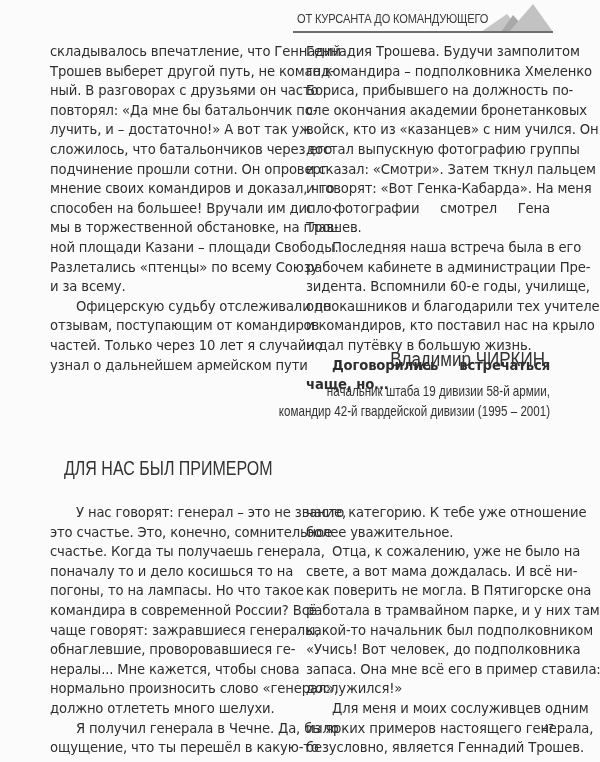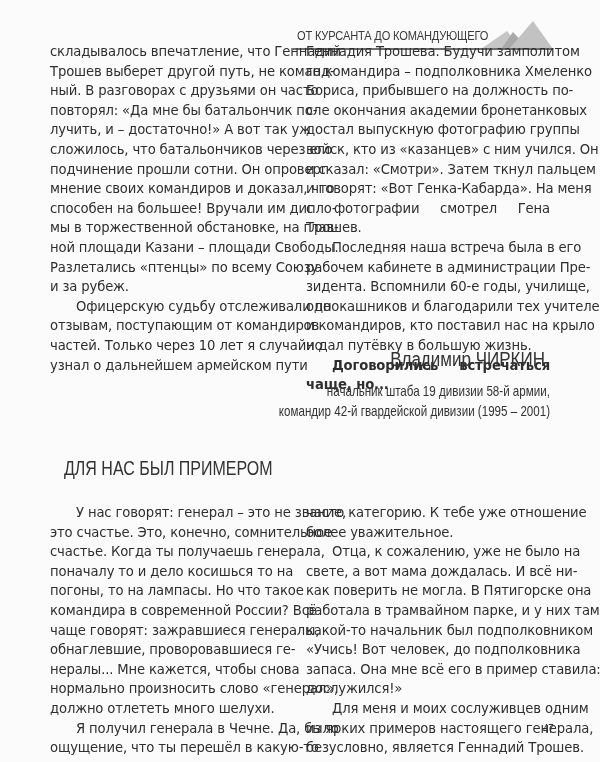--- a/index.html
+++ b/index.html
@@ -1,18 +1,18 @@
 <!DOCTYPE html>
 <html><head>
 <meta charset="utf-8">
 <style>
   html, body { margin:0; padding:0; }
   body { width:600px; height:762px; background:#fbfbfb; position:relative; overflow:hidden;
          font-family:"DejaVu Sans", sans-serif; color:#2e2e2e; }
-  .running-head { position:absolute; left:293px; top:17px; width:262px; height:36px; }
+  .running-head { position:absolute; left:293px; top:0; width:262px; height:36px; }
   .running-head .title { position:absolute; left:4px; top:11px; font-family:"Liberation Sans", sans-serif;
          font-size:13.5px; letter-spacing:-0.2px; color:#3a3a3a; transform:scaleX(0.82); transform-origin:left; white-space:nowrap; }
   .running-head .rule { position:absolute; left:0; top:31px; width:260px; height:2px; background:#6e6e6e; }
   .running-head svg { position:absolute; left:188px; top:0; }
   .col { position:absolute; font-size:13.2px; line-height:19.6px; text-align:justify; letter-spacing:-0.15px; }
   .col p { margin:0; }
   .col p.ind { text-indent:26px;font-weight:bold; }
   .col .line { display:block; text-align:justify; text-align-last:justify; white-space:nowrap; }
   .c1 { left:50px; top:42px; width:242px; }
   .c2 { left:306px; top:42px; width:244px; }
@@ -48,38 +48,38 @@
     <span class="line">ный. В разговорах с друзьями он часто</span>
     <span class="line">повторял: «Да мне бы батальончик по-</span>
     <span class="line">лучить, и – достаточно!» А вот так уж</span>
     <span class="line">сложилось, что батальончиков через его</span>
     <span class="line">подчинение прошли сотни. Он опроверг</span>
     <span class="line">мнение своих командиров и доказал, что</span>
     <span class="line">способен на большее! Вручали им дипло-</span>
     <span class="line">мы в торжественной обстановке, на глав-</span>
     <span class="line">ной площади Казани – площади Свободы.</span>
     <span class="line">Разлетались «птенцы» по всему Союзу</span>
-    <span>и за рубеж.</span>
+    <span>и за всему.</span>
   </p>
   <p>
     <span class="line" style="padding-left:26px">Офицерскую судьбу отслеживали по</span>
     <span class="line">отзывам, поступающим от командиров</span>
     <span class="line">частей. Только через 10 лет я случайно</span>
     <span class="line">узнал о дальнейшем армейском пути</span>
   </p>
 </div>
 
 <div class="col c2">
   <p>
     <span class="line">Геннадия Трошева. Будучи замполитом</span>
     <span class="line">го командира – подполковника Хмеленко</span>
     <span class="line">Бориса, прибывшего на должность по-</span>
     <span class="line">сле окончания академии бронетанковых</span>
+    <span class="line">войск, кто из «казанцев» с ним учился. Он</span>
     <span class="line">достал выпускную фотографию группы</span>
-    <span class="line">войск, кто из «казанцев» с ним учился. Он</span>
     <span class="line">и сказал: «Смотри». Затем ткнул пальцем</span>
     <span class="line">и говорят: «Вот Генка-Кабарда». На меня</span>
     <span>с фотографии смотрел Гена Трошев.</span>
   </p>
   <p>
     <span class="line" style="padding-left:26px">Последняя наша встреча была в его</span>
     <span class="line">рабочем кабинете в администрации Пре-</span>
     <span class="line">зидента. Вспомнили 60-е годы, училище,</span>
     <span class="line">однокашников и благодарили тех учителей</span>
     <span class="line">и командиров, кто поставил нас на крыло</span>

